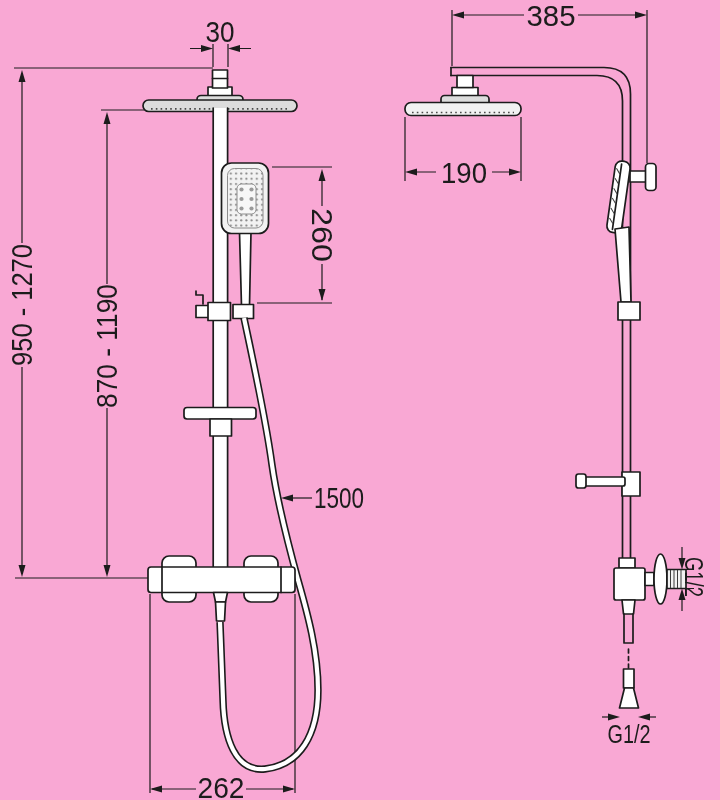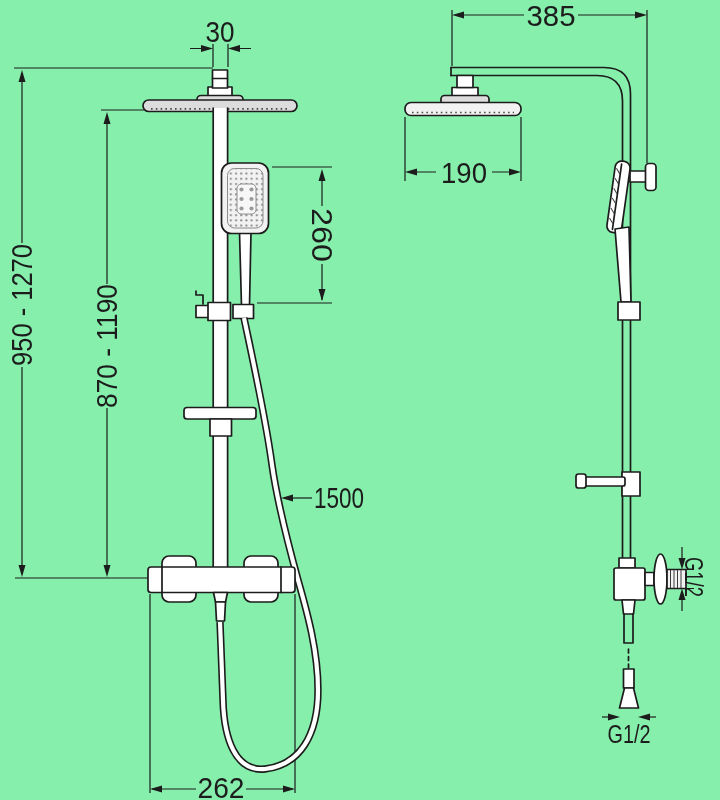--- a/index.html
+++ b/index.html
@@ -1,16 +1,16 @@
 <!DOCTYPE html>
 <html><head>
 <meta charset="utf-8">
 <style>
   html,body{margin:0;padding:0;background:#ffffff;}
-  .stage{width:720px;height:800px;position:relative;background:#86efac;overflow:hidden;text-align:right;}
+  .stage{width:720px;height:800px;position:relative;background:#f9a8d4;overflow:hidden;text-align:right;}
   svg{display:block;}
   text{font-family:"Liberation Sans","DejaVu Sans",sans-serif;fill:#1c1c1c;}
   .dim-txt{font-size:30px;}
   .thread-txt{font-size:26px;}
   .part{stroke:#1c1c1c;stroke-width:1.7;fill:none;stroke-linecap:round;stroke-linejoin:round;}
   .partw{stroke:#1c1c1c;stroke-width:1.7;fill:#ffffff;stroke-linejoin:round;}
   .partg{stroke:#1c1c1c;stroke-width:1.7;fill:#dcdcdc;stroke-linejoin:round;}
   .partl{stroke:#1c1c1c;stroke-width:1.7;fill:#f2f2f2;stroke-linejoin:round;}
   .dim{stroke:#1c1c1c;stroke-width:1.2;fill:none;}
   .ah{fill:#1c1c1c;stroke:none;}

